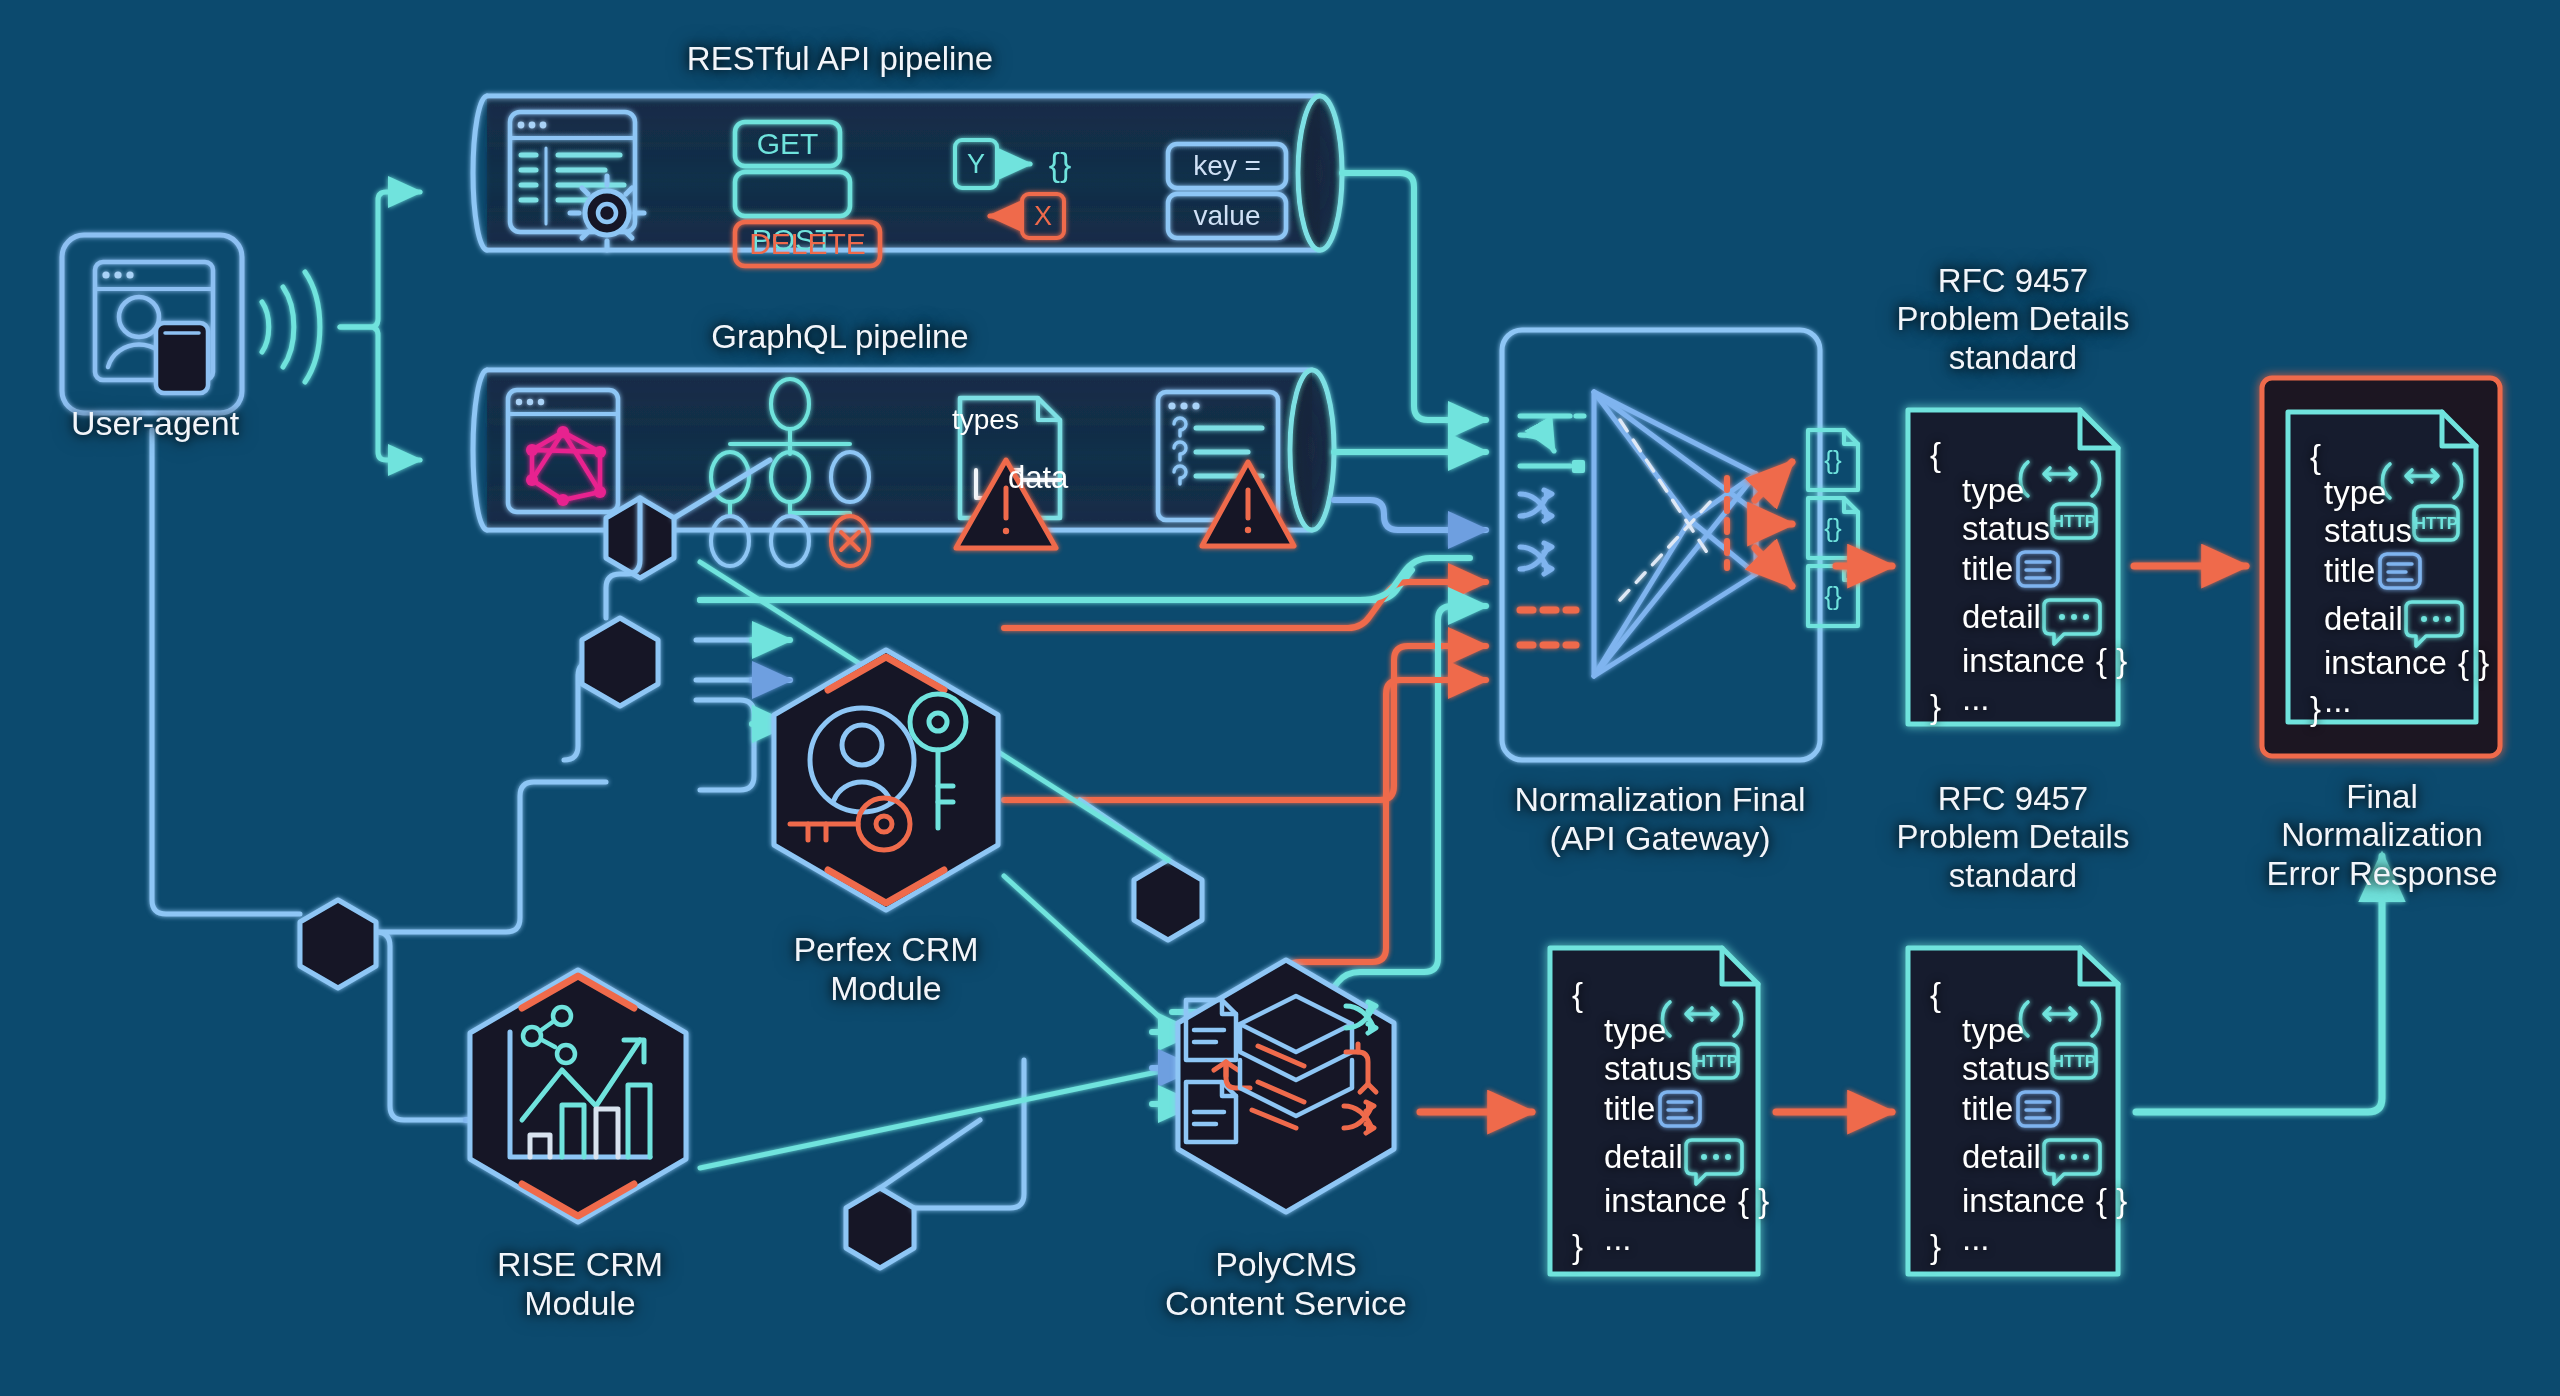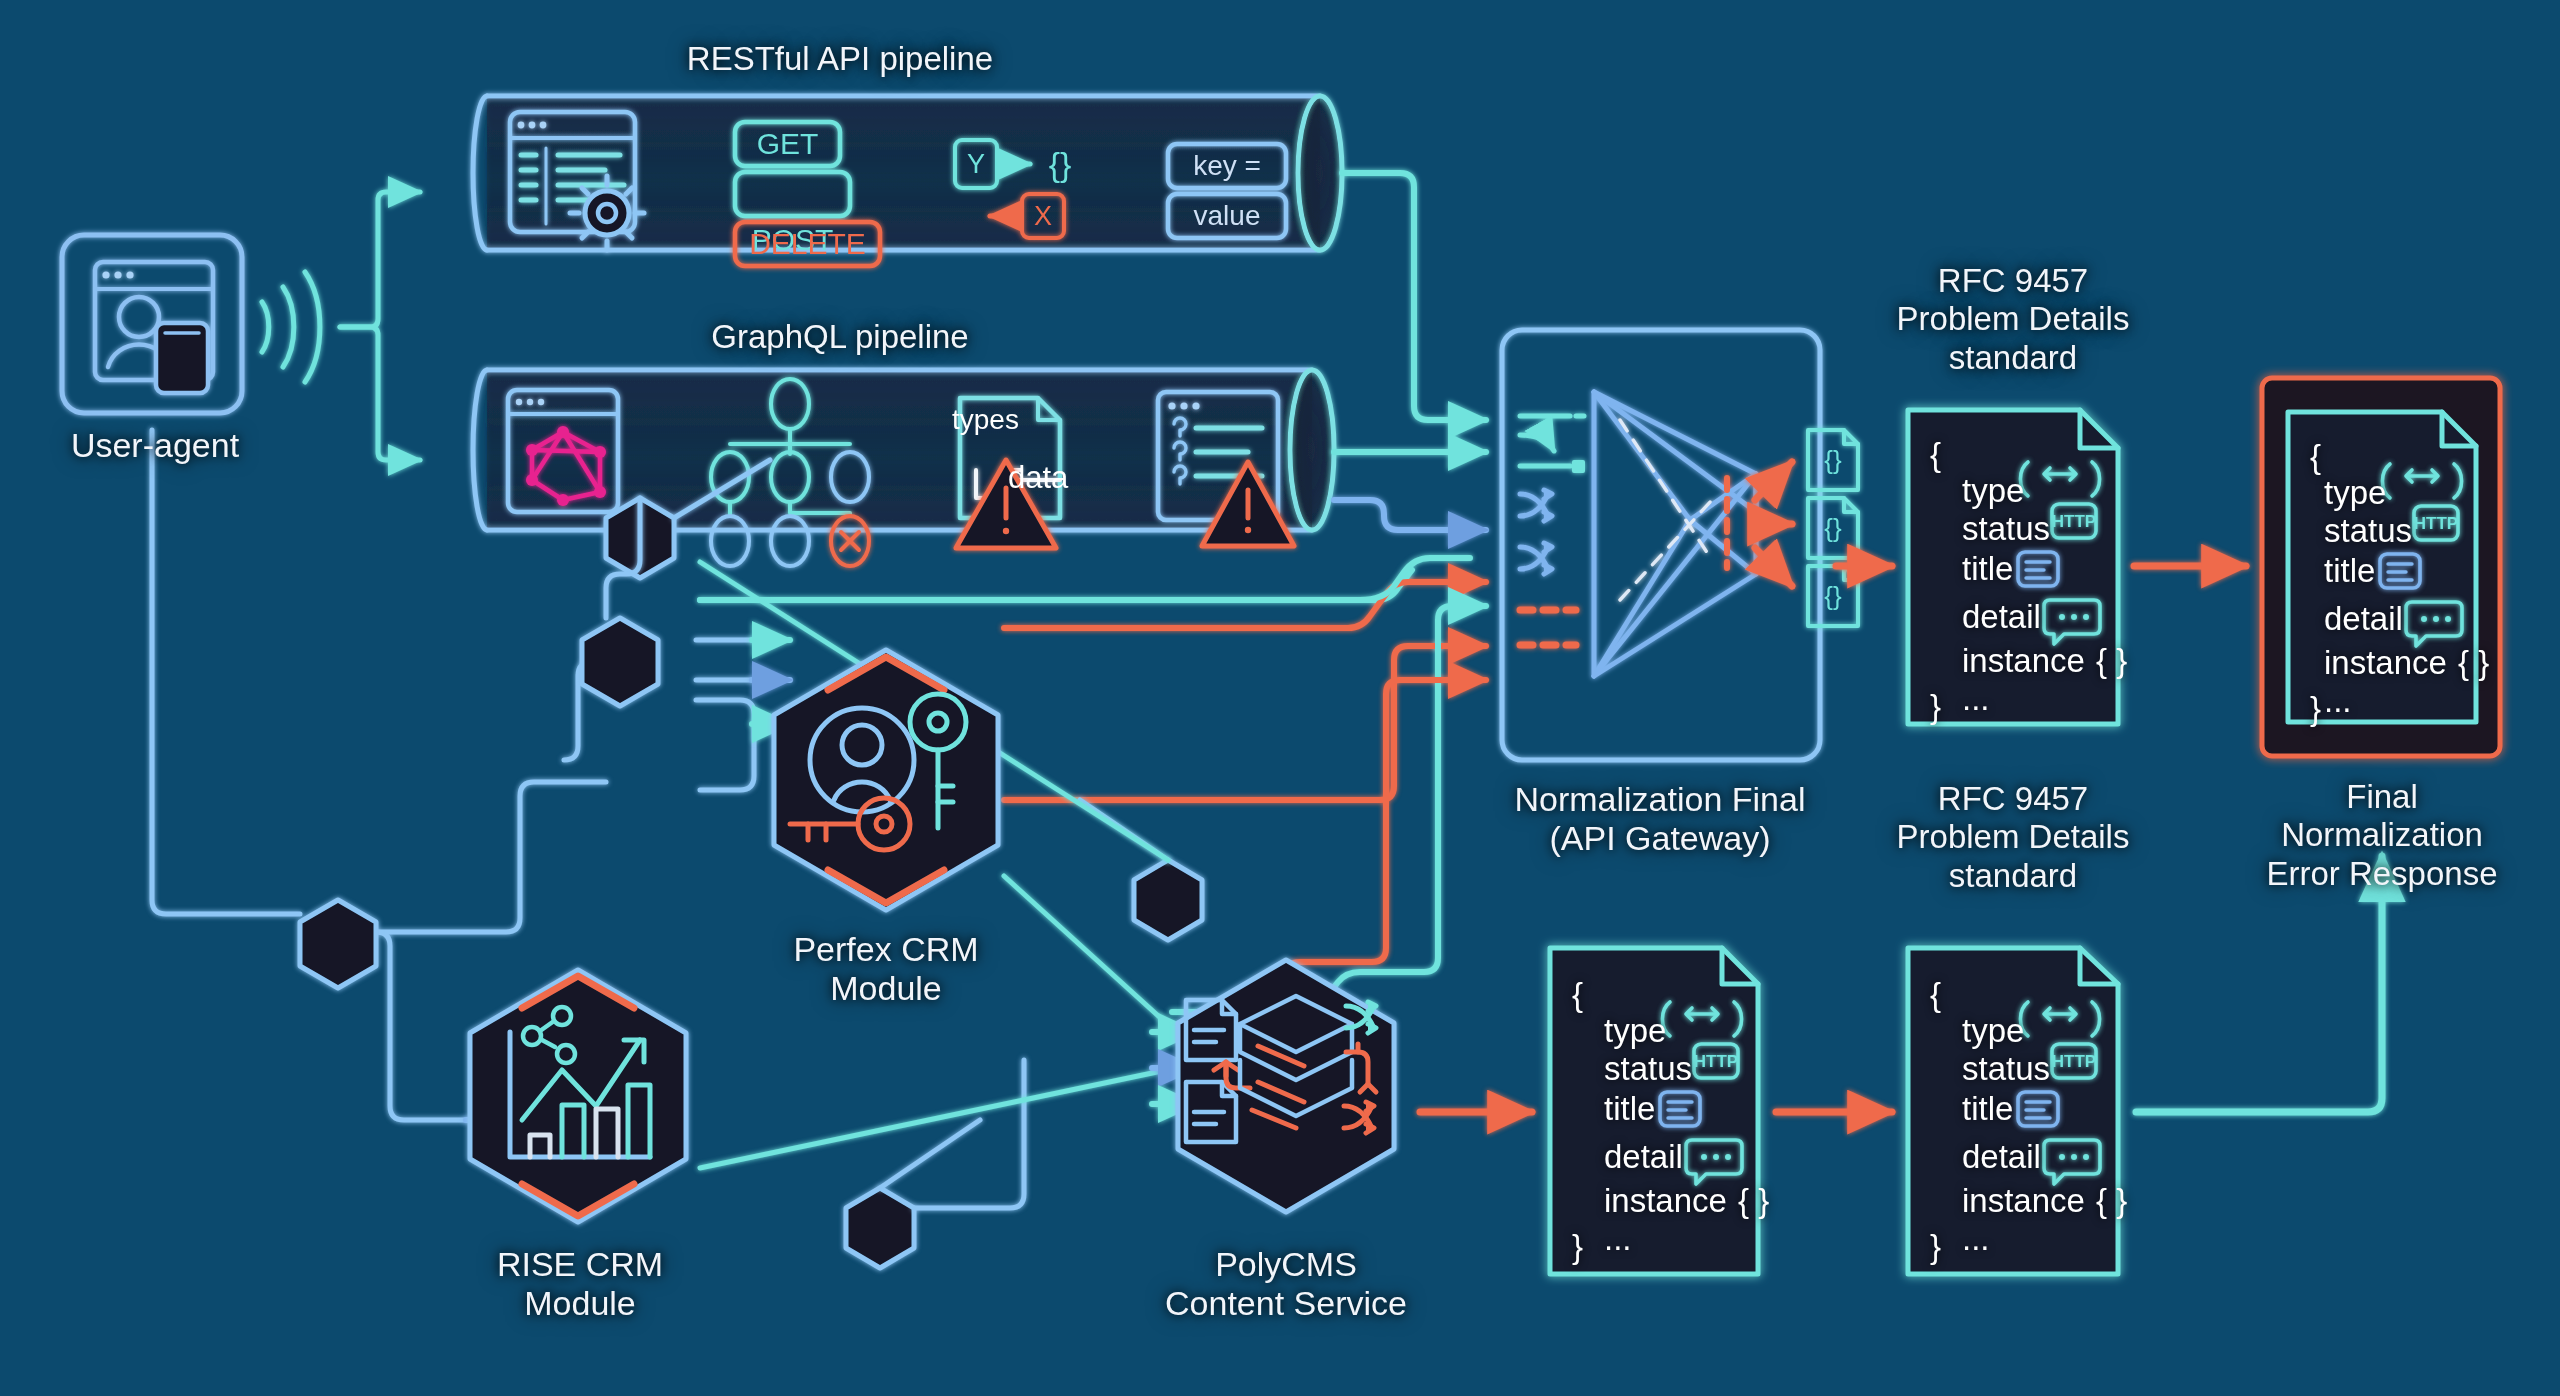--- a/index.html
+++ b/index.html
@@ -554,21 +554,21 @@
         <circle cx="2062" cy="1157" r="3" fill="#6fe3dd" stroke="none"></circle>
         <circle cx="2074" cy="1157" r="3" fill="#6fe3dd" stroke="none"></circle>
         <circle cx="2086" cy="1157" r="3" fill="#6fe3dd" stroke="none"></circle>
           </g>
     </g>
   </g>
 </svg>
 
 <div class="lbl lbl-pipe" style="left:620px;top:40px;width:440px;">RESTful API pipeline</div>
 <div class="lbl lbl-pipe" style="left:620px;top:318px;width:440px;">GraphQL pipeline</div>
-<div class="lbl lbl-node" style="left:40px;top:426px;width:230px;">User-agent</div>
+<div class="lbl lbl-node" style="left:40px;top:404px;width:230px;">User-agent</div>
 <div class="lbl lbl-node" style="left:1450px;top:780px;width:420px;">Normalization Final
 (API Gateway)</div>
 <div class="lbl lbl-node" style="left:726px;top:930px;width:320px;">Perfex CRM
 Module</div>
 <div class="lbl lbl-node" style="left:420px;top:1245px;width:320px;">RISE CRM
 Module</div>
 <div class="lbl lbl-node" style="left:1126px;top:1245px;width:320px;">PolyCMS
 Content Service</div>
 <div class="lbl lbl-card" style="left:1878px;top:262px;width:270px;">RFC 9457
 Problem Details

